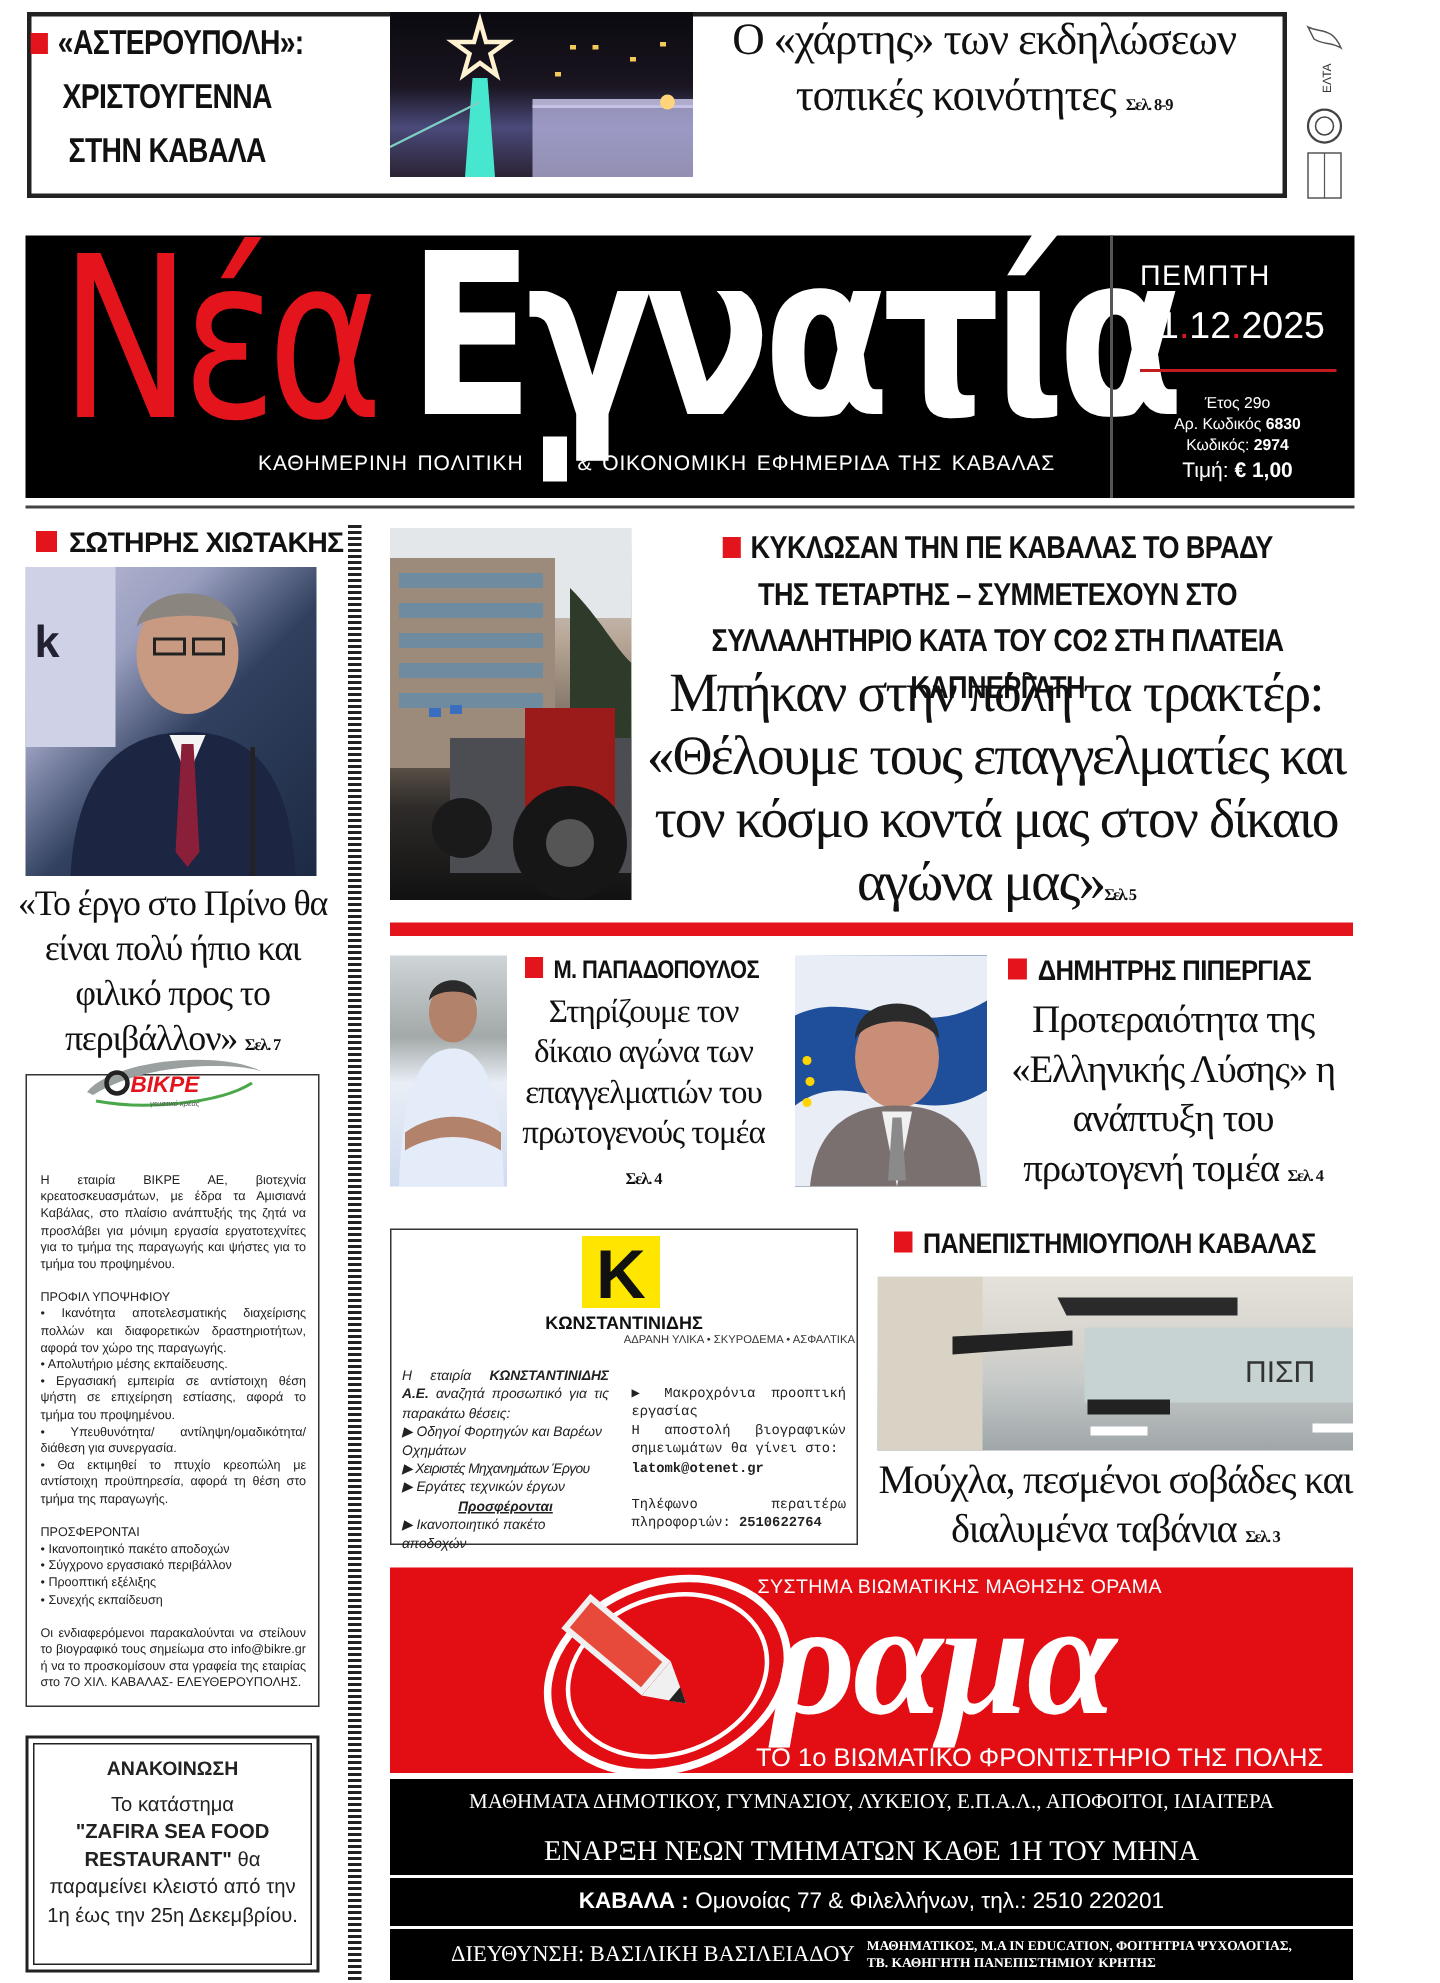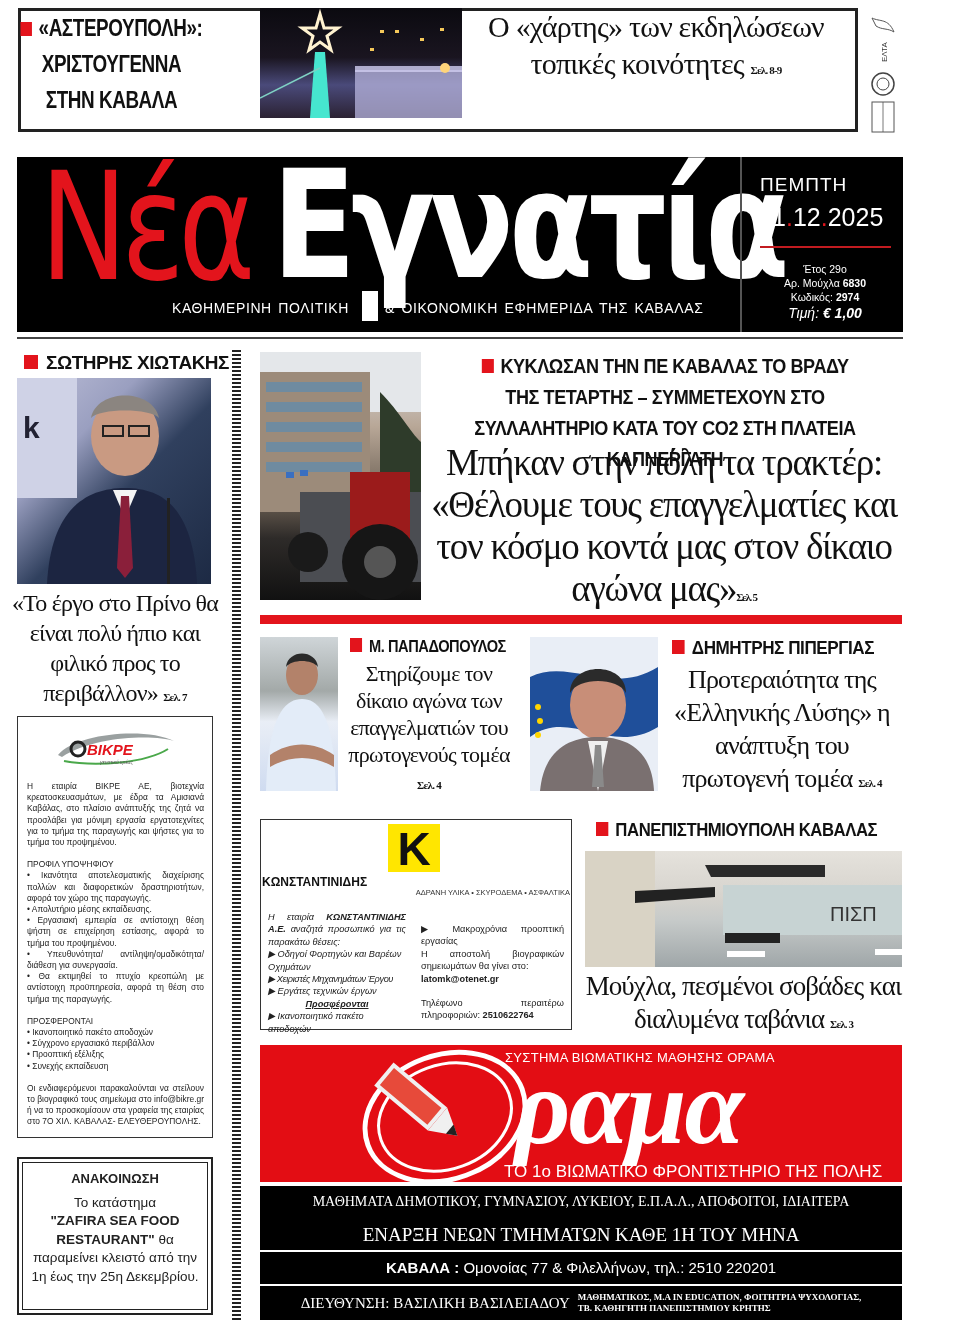--- a/index.html
+++ b/index.html
@@ -22,34 +22,34 @@
   #mast-nea { left: 40px; top: 152px; font-size: 150px; color: #e3141c; font-family: "DejaVu Sans", sans-serif; font-weight: normal; letter-spacing: -8px; line-height: 150px; transform: scaleX(0.78); transform-origin: left; }
   #mast-egnatia { left: 272px; top: 150px; font-size: 150px; color: #fff; font-family: "DejaVu Sans", sans-serif; font-weight: bold; letter-spacing: -6px; line-height: 150px; transform: scaleX(0.82); transform-origin: left; }
   #mast-tagline { left: 172px; top: 300px; font-size: 14px; color: #fff; letter-spacing: 0.6px; word-spacing: 2px; }
   #mast-tag-gap { left: 362px; top: 291px; width: 16px; height: 30px; background: #fff; }
   #mast-divider { left: 740px; top: 157px; width: 2px; height: 175px; background: #555; }
   #mast-day { left: 760px; top: 174px; font-size: 19px; color: #fff; letter-spacing: 1px; }
   #mast-date { left: 760px; top: 203px; font-size: 25px; color: #fff; }
   #mast-date .dot { color: #e3141c; }
   #mast-redline { left: 760px; top: 246px; width: 131px; height: 2px; background: #c21b20; }
   #mast-meta { left: 760px; top: 262px; width: 130px; text-align: center; color: #fff; font-size: 10.5px; line-height: 14px; }
-  #mast-price { font-size: 14px; margin-top: 2px; font-style: italic; }
+  #mast-price { font-size: 14px; margin-top: 2px; }
 
   .rule { background: #333; height: 1px; }
 
   
   #vsep { left: 232px; top: 350px; width: 9px; height: 970px; background: repeating-linear-gradient(180deg,#222 0 2px,#fff 2px 4px); }
 
   
   #hiotakis-kicker { left: 24px; top: 352px; font-size: 19px; }
   #hiotakis-photo { left: 17px; top: 378px; width: 194px; height: 206px; background: linear-gradient(135deg,#bdbfd8 0%,#9a9fc0 30%,#30405e 55%,#1d2a44 100%); overflow: hidden; }
   #hiotakis-headline { left: 10px; top: 588px; width: 210px; text-align: center; font-size: 24px; line-height: 30px; letter-spacing: -0.8px; }
 
   #bikre-box { left: 17px; top: 716px; width: 196px; height: 422px; border: 1.5px solid #333; padding: 0 10px; }
-  #bikre-logo { left: 56px; top: 727px; width: 120px; height: 40px; }
+  #bikre-logo { left: 56px; top: 700px; width: 120px; height: 40px; }
   #bikre-text { left: 27px; top: 781px; width: 177px; font-size: 8.4px; line-height: 11.2px; color: #222; text-align: justify; }
   #bikre-text p { margin-bottom: 11px; }
 
   #notice-box { left: 17px; top: 1157px; width: 196px; height: 158px; border: 2px solid #222; outline: 1px solid #222; outline-offset: -6px; }
   #notice-inner { left: 26px; top: 1170px; width: 178px; text-align: center; font-size: 13.5px; line-height: 18.5px; color: #222; }
   #notice-title { font-weight: bold; font-size: 13px; margin-bottom: 5px; }
 
   
   #main-photo { left: 260px; top: 352px; width: 161px; height: 248px; background: linear-gradient(180deg,#dfe3e8 0%,#b8a797 30%,#8f8173 45%,#6a5e52 60%,#2e2b29 75%,#111 100%); overflow: hidden; }
   #main-kicker { left: 430px; top: 350px; width: 470px; text-align: center; font-size: 21px; line-height: 31px; transform: scaleX(0.86); transform-origin: center; }
@@ -60,24 +60,24 @@
   #papad-photo { left: 260px; top: 637px; width: 78px; height: 154px; background: linear-gradient(180deg,#cfd5d8 0%,#a3a9a8 35%,#e9eef6 55%,#cfdbf0 100%); overflow: hidden; }
   #papad-kicker { left: 350px; top: 637px; font-size: 17px; transform: scaleX(0.86); transform-origin: left; }
   #papad-headline { left: 340px; top: 660px; width: 178px; text-align: center; font-size: 22px; line-height: 27px; letter-spacing: -0.7px; }
   #piperg-photo { left: 530px; top: 637px; width: 128px; height: 154px; background: linear-gradient(135deg,#eaf0f8 0%,#1f4f9a 40%,#6b6a6a 70%,#7a7070 100%); overflow: hidden; }
   #piperg-kicker { left: 672px; top: 637px; font-size: 19px; transform: scaleX(0.9); transform-origin: left; }
   #piperg-headline { left: 662px; top: 663px; width: 240px; text-align: center; font-size: 26px; line-height: 33px; letter-spacing: -0.8px; }
 
   
   #konst-box { left: 260px; top: 819px; width: 312px; height: 211px; border: 1.5px solid #333; }
   #konst-logo { left: 388px; top: 824px; width: 52px; height: 48px; background: #ffe600; text-align: center; font-size: 46px; line-height: 50px; font-weight: bold; color: #111; }
-  #konst-name { left: 262px; top: 875px; width: 308px; font-size: 12px; font-weight: bold; }
+  #konst-name { left: 262px; top: 875px; width: 308px; text-align: center; font-size: 12px; font-weight: bold; }
   #konst-sub { left: 262px; top: 888px; width: 308px; text-align: right; font-size: 7.5px; color: #333; }
   #konst-col1 { left: 268px; top: 911px; width: 138px; font-size: 9.2px; line-height: 12.4px; color: #222; font-style: italic; }
-  #konst-col2 { left: 421px; top: 911px; width: 143px; font-size: 9.2px; line-height: 12.4px; color: #222; text-align: justify; }
+  #konst-col2 { left: 421px; top: 911px; width: 143px; font-size: 9.2px; line-height: 12.4px; color: #222; text-align: justify; font-family: Liberation Mono, monospace; }
 
   
   #univ-kicker { left: 596px; top: 819px; font-size: 19px; transform: scaleX(0.88); transform-origin: left; }
   #univ-photo { left: 585px; top: 851px; width: 317px; height: 116px; background: linear-gradient(180deg,#e5e2dc 0%,#d6d3cd 40%,#c6cac9 60%,#9fa6a8 100%); overflow: hidden; }
   #univ-headline { left: 585px; top: 970px; width: 317px; text-align: center; font-size: 27px; line-height: 33px; letter-spacing: -0.9px; }
 
   
   #orama-red { left: 260px; top: 1045px; width: 642px; height: 137px; background: #e30d14; overflow: hidden; }
   #orama-top { left: 505px; top: 1050px; font-size: 13px; color: #fff; letter-spacing: 0.3px; }
   #orama-word { left: 515px; top: 1048px; font-size: 108px; line-height: 118px; color: #fff; font-family: "Liberation Serif", serif; font-weight: bold; font-style: italic; letter-spacing: -2px; }
@@ -133,21 +133,21 @@
   <span>ΚΑΘΗΜΕΡΙΝΗ ΠΟΛΙΤΙΚΗ</span><span style="display:inline-block;width:36px"></span><span>&amp; ΟΙΚΟΝΟΜΙΚΗ ΕΦΗΜΕΡΙΔΑ ΤΗΣ ΚΑΒΑΛΑΣ</span>
 </div>
 <div id="mast-divider" class="abs"></div>
 <div id="mast-day" class="abs">ΠΕΜΠΤΗ</div>
 <div id="mast-date" class="abs">
   <span>11</span><span class="dot">.</span><span>12</span><span class="dot">.</span><span>2025</span>
 </div>
 <div id="mast-redline" class="abs"></div>
 <div id="mast-meta" class="abs">
   <div>Έτος 29ο</div>
-  <div><span>Αρ. Μούχλα</span> <b>6830</b></div>
+  <div><span>Αρ. Κωδικός</span> <b>6830</b></div>
   <div><span>Κωδικός:</span> <b>2974</b></div>
   <div id="mast-price"><span>Τιμή:</span> <b>€ 1,00</b></div>
 </div>
 
 <div class="abs rule" style="left:17px;top:337px;width:886px;height:2px;background:#444"></div>
 
 <div id="vsep" class="abs"></div>
 
 <div id="hiotakis-kicker" class="abs cond">
   <span class="redsq"></span><span>ΣΩΤΗΡΗΣ ΧΙΩΤΑΚΗΣ</span>

